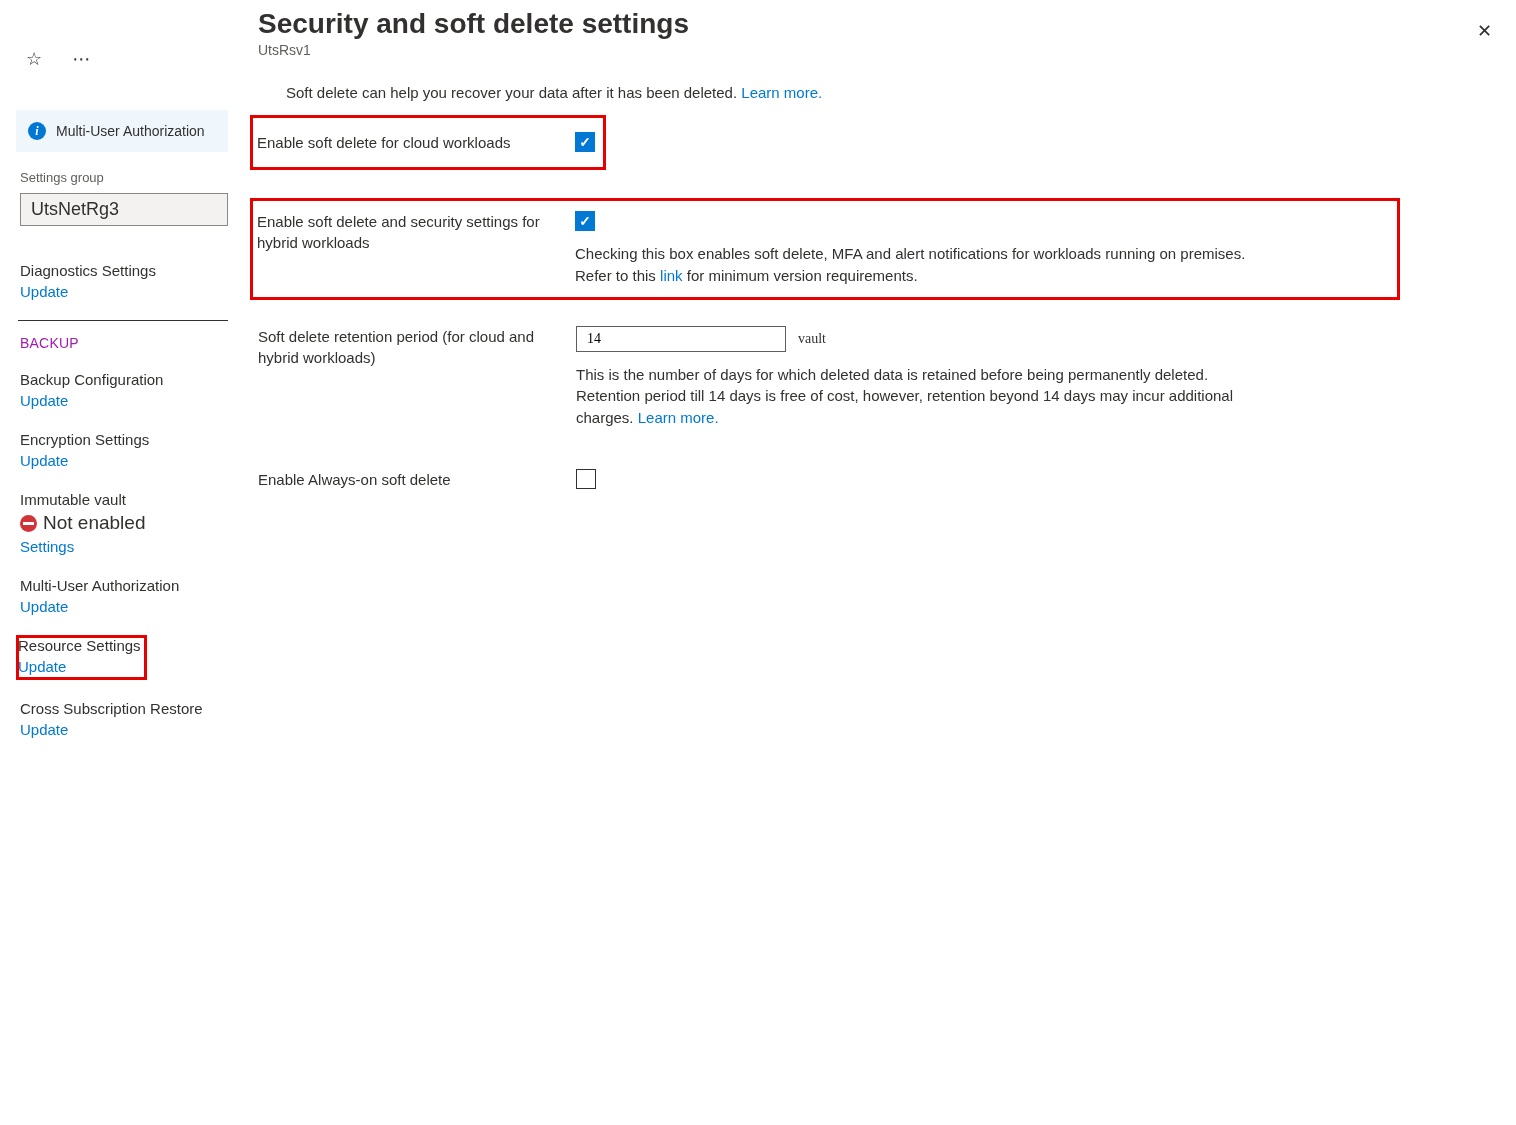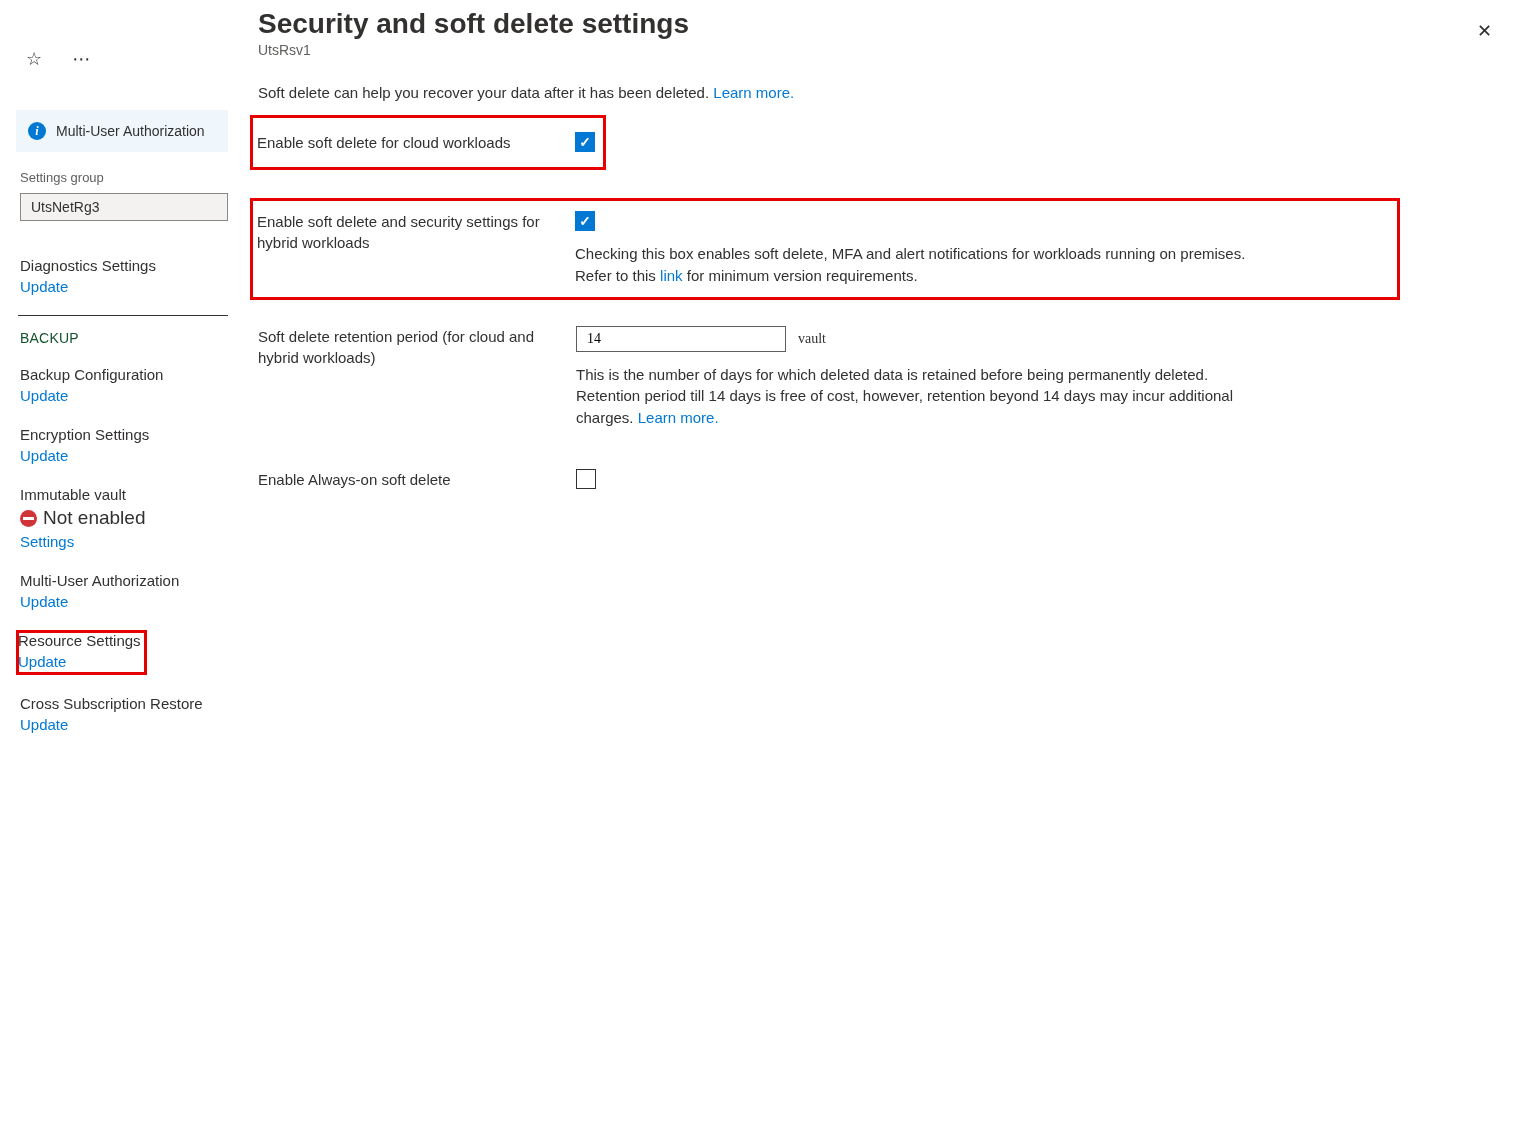--- a/index.html
+++ b/index.html
@@ -60,36 +60,36 @@
       margin-top: 18px;
       font-size: 13px;
       color: #605e5c;
     }
     .readonly-field {
       border: 1px solid #8a8886;
       background: #f3f2f1;
       padding: 5px 10px;
       margin-top: 8px;
       margin-right: 0;
-      font-size: 14px;
+      font-size: 18px;
     }
     .sidebar-link {
       color: #0078d4;
       font-size: 15px;
       margin-top: 4px;
       cursor: pointer;
     }
     .sidebar hr {
       border: none;
       border-top: 1px solid #323130;
       margin: 20px 0 14px -2px;
     }
     .group-header {
       font-size: 14px;
-      color: #14532d;
+      color: #a21caf;
       letter-spacing: 0.2px;
       margin-bottom: 20px;
       margin-top: 6px;
     }
     .setting-block {
       margin-bottom: 22px;
     }
     .setting-title {
       font-size: 15px;
       color: #323130;
@@ -143,20 +143,21 @@
       margin-bottom: 2px;
     }
     .subtitle {
       font-size: 14px;
       color: #605e5c;
       margin-bottom: 26px;
     }
     .intro {
       font-size: 15px;
       margin-bottom: 14px;
+      margin-left: 28px;
     }
     .link { color: #0078d4; cursor: pointer; }
     .form-row {
       display: flex;
       align-items: flex-start;
       margin-bottom: 26px;
     }
     .form-label {
       width: 318px;
       flex-shrink: 0;

